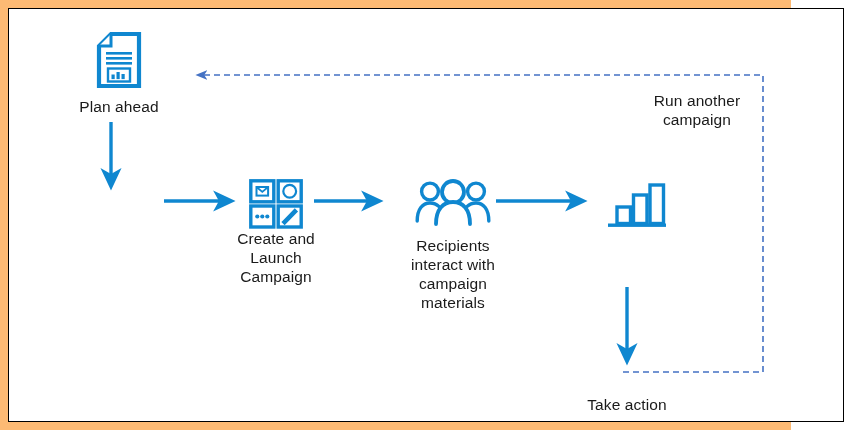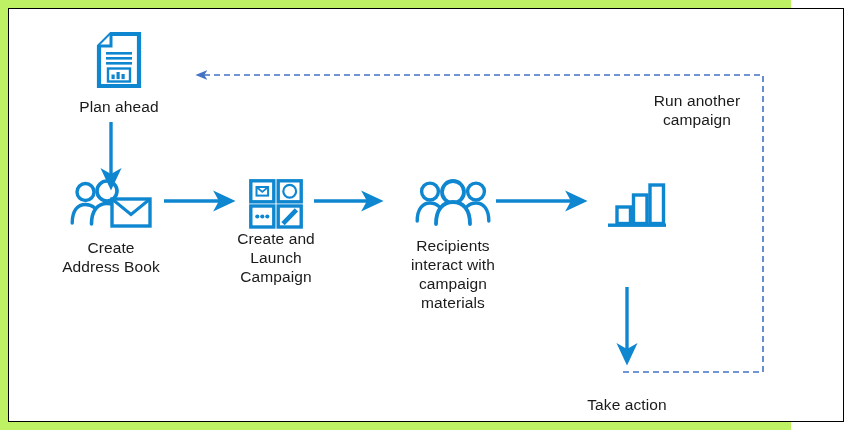--- a/index.html
+++ b/index.html
@@ -1,17 +1,17 @@
 <!DOCTYPE html>
 <html><head>
 <meta charset="utf-8">
 <style>
   html,body{margin:0;padding:0;background:#ffffff;}
   body{width:865px;height:430px;font-family:"Liberation Sans",sans-serif;overflow:hidden;}
-  #canvas{position:relative;width:791px;height:430px;background:#bef264;text-decoration:underline;}
+  #canvas{position:relative;width:791px;height:430px;background:#fdba74;text-decoration:underline;}
   #frame{position:absolute;left:8px;top:8px;width:836px;height:414px;border:1px solid #000;box-sizing:border-box;background:#fff;}
   .node{position:absolute;text-align:center;}
   .lbl{color:#1a1a1a;font-size:15.5px;line-height:19px;white-space:pre-line;letter-spacing:0.1px;}
   .icon{display:block;margin:0 auto;}
   svg{display:block;overflow:visible;}
 </style>
 </head>
 <body>
 
 <div id="canvas">
@@ -62,37 +62,20 @@
           <rect x="11" y="31" width="26" height="2.6" fill="#0f87d0"></rect>
           <rect x="13" y="37.5" width="22" height="13" fill="none" stroke="#0f87d0" stroke-width="2.4"></rect>
           <rect x="16.5" y="43.5" width="3.2" height="4.6" fill="#0f87d0"></rect>
           <rect x="21.5" y="41" width="3.2" height="7.1" fill="#0f87d0"></rect>
           <rect x="26.5" y="43" width="3.2" height="5.1" fill="#0f87d0"></rect>
         </svg>
       </span>
       <div class="lbl" style="margin-top:8px;">Plan ahead</div>
     </div>
 
-    <div class="node" style="left:22px;top:170px;width:160px;">
-      <span class="icon">
-        <svg width="82" height="50" viewBox="0 0 82 50" style="margin:0 auto;">
-
-          <circle cx="15.5" cy="13" r="8.5" fill="none" stroke="#0f87d0" stroke-width="3.4"></circle>
-          <path d="M2.2,44 C2.2,31.5 7.6,25.5 15.5,25.5 C19,25.5 22,26.6 24.2,28.6" fill="none" stroke="#0f87d0" stroke-width="3.4" stroke-linecap="round"></path>
-
-          <circle cx="37" cy="12" r="10" fill="none" stroke="#0f87d0" stroke-width="3.6"></circle>
-          <path d="M21.5,45 C21.5,31.5 27.8,24.5 37,24.5 C46.2,24.5 52.5,31.5 52.5,45" fill="none" stroke="#0f87d0" stroke-width="3.6" stroke-linecap="round"></path>
-
-          <rect x="42" y="20" width="38" height="27" fill="#ffffff" stroke="#0f87d0" stroke-width="3.4"></rect>
-          <path d="M42,20 L61,35.5 L80,20" fill="none" stroke="#0f87d0" stroke-width="3"></path>
-        </svg>
-      </span>
-      <div class="lbl" style="margin-top:9px;">Create
-Address Book</div>
-    </div>
 
     <div class="node" style="left:199px;top:170px;width:136px;">
       <span class="icon">
         <svg width="54" height="50" viewBox="0 0 54 50" style="margin:0 auto;">
 
           <rect x="1.8" y="1.8" width="23" height="21" fill="none" stroke="#0f87d0" stroke-width="3.4"></rect>
           <rect x="7.5" y="8" width="11.6" height="8.6" fill="none" stroke="#0f87d0" stroke-width="2"></rect>
           <path d="M7.5,8 L13.3,12.9 L19.1,8" fill="none" stroke="#0f87d0" stroke-width="1.8"></path>
 
           <rect x="29.2" y="1.8" width="23" height="21" fill="none" stroke="#0f87d0" stroke-width="3.4"></rect>

